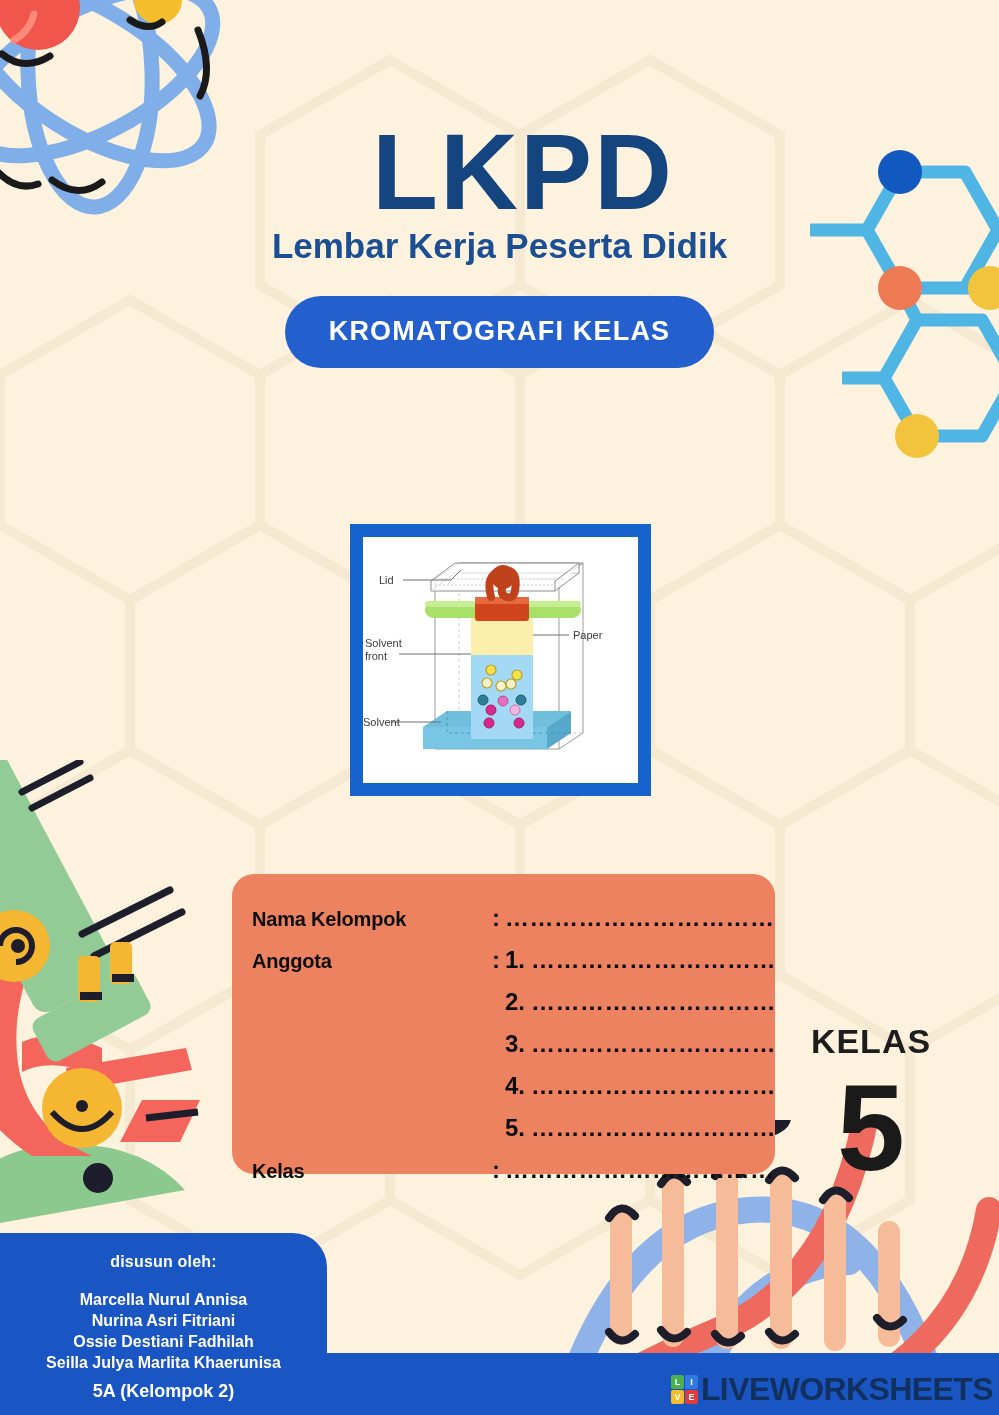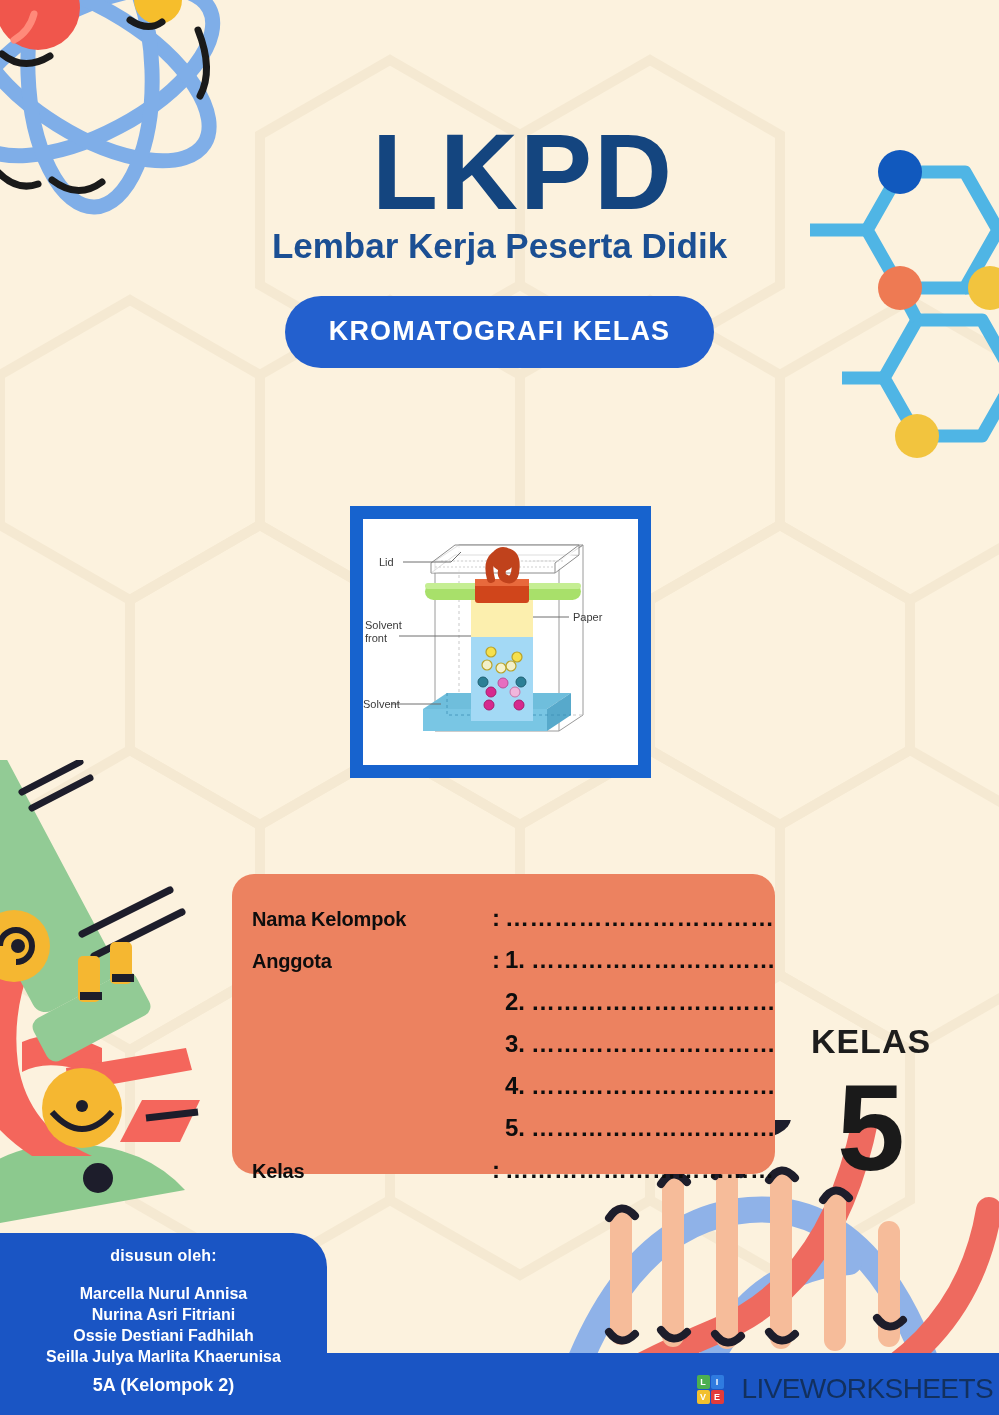--- a/index.html
+++ b/index.html
@@ -52,21 +52,21 @@
     font-size:27px;
     font-weight:bold;
     letter-spacing:1.2px;
     padding:20px 44px 21px;
     border-radius:40px;
   }
 
   
   .figure-frame {
     position:absolute; z-index:5;
-    left:350px; top:506px;
+    left:350px; top:524px;
     width:301px; height:272px;
     background:#1763CE;
     padding:13px;
   }
   .figure-inner {
     width:100%; height:100%;
     background:#ffffff;
     position:relative;
   }
   .figure-inner svg { display:block; width:100%; height:100%; }
@@ -98,36 +98,36 @@
 
   
   .authors {
     position:absolute; z-index:6;
     left:0; top:1233px;
     width:327px; height:182px;
     background:#1A55C4;
     border-top-right-radius:34px;
     color:#ffffff;
     text-align:center;
-    padding-top:14px;
+    padding-top:20px;
   }
   .auth-head { font-size:16px; font-weight:bold; letter-spacing:0.2px; }
   .auth-names { margin-top:18px; font-size:16px; font-weight:bold; line-height:1.32; }
   .auth-group { margin-top:8px; font-size:18px; font-weight:bold; }
 
   
   .bottom-band { position:absolute; z-index:2; left:0; bottom:0; width:999px; height:62px; background:#1A55C4; }
 
   
   .lws { position:absolute; z-index:8; right:6px; bottom:6px; display:flex; align-items:center; height:40px; }
   .lws-tiles { display:grid; grid-template-columns:13px 13px; grid-template-rows:14px 14px; gap:1px; margin-right:3px; }
   .lws-tile { font-size:9px; font-weight:bold; color:#ffffff; display:flex; align-items:center; justify-content:center; border-radius:2px; }
   .t-l { background:#4CAF50; } .t-i { background:#2F7BE0; }
   .t-v { background:#F2C02E; } .t-e { background:#E23B3B; }
-  .lws-word { font-size:28px; font-weight:normal; color:#12305E; letter-spacing:-0.6px;margin-left:15px; }
+  .lws-word { font-size:32px; font-weight:bold; color:#12305E; letter-spacing:-0.6px; }
 </style>
 </head>
 <body>
 
 <div class="page">
 
   <svg class="hex-layer" viewBox="0 0 999 1415" preserveAspectRatio="none">
     <g fill="none" stroke="#F5E9D2" stroke-width="10">
       <polygon points="130,300 260,375 260,525 130,600 0,525 0,375"></polygon>
       <polygon points="390,300 520,375 520,525 390,600 260,525 260,375"></polygon>

